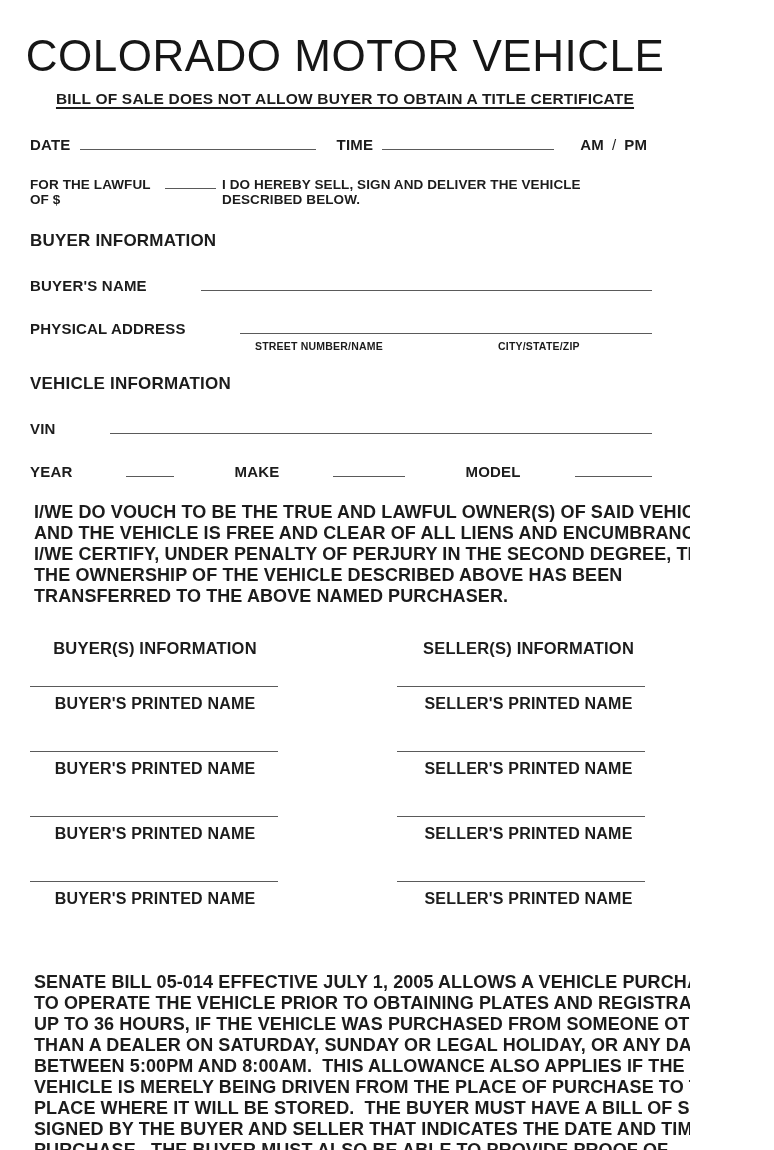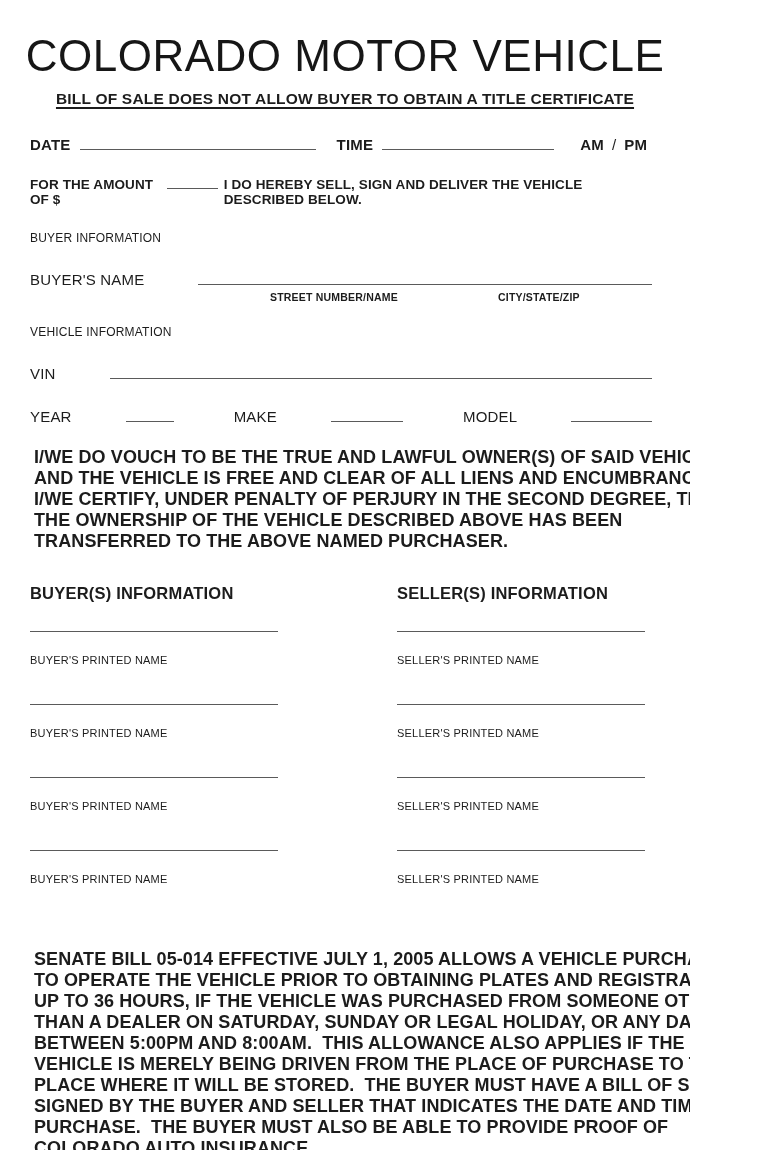--- a/index.html
+++ b/index.html
@@ -68,86 +68,87 @@
     font-size: 13.5px;
     font-weight: bold;
     letter-spacing: 0.1px;
     display: flex;
     align-items: baseline;
   }
   .amount-line { width: 58px; height: 13px; margin-right: 6px; }
 
   .section-heading {
     margin: 24px 30px 0 30px;
-    font-size: 12px;
-    font-weight: normal;
+    font-size: 17px;
+    font-weight: bold;
     letter-spacing: 0.2px;
   }
 
   .form-row {
     margin: 24px 30px 0 30px;
     width: 622px;
     display: flex;
     align-items: baseline;
     font-size: 15px;
-    font-weight: normal;
+    font-weight: bold;
     letter-spacing: 0.2px;
     gap: 44px;
   }
   .form-row .lbl { margin-right: 10px; white-space: nowrap; }
   .form-row .grow { flex: 1; }
   .year-line  { width: 48px;  margin-right: 16px; }
   .make-line  { width: 72px;  margin-right: 16px; }
 
   .sublabels {
     position: relative;
     margin: 3px 30px 0 30px;
     height: 14px;
     font-size: 10.5px;
     font-weight: bold;
     letter-spacing: 0.2px;
   }
-  .sublabel-street { position: absolute; left: 240px; top: 0; }
+  .sublabel-street { position: absolute; left: 225px; top: 0; }
   .sublabel-city   { position: absolute; left: 468px; top: 0; }
 
   .paragraph {
     margin: 22px 30px 0 34px;
     width: 714px;
     font-size: 18px;
     font-weight: bold;
     letter-spacing: 0.1px;
     line-height: 21px;
     white-space: pre-wrap;
     box-sizing: border-box;
   }
 
   
   .sig-grid {
     margin: 32px 30px 0 30px;
     display: grid;
     grid-template-columns: 250px 1fr;
     column-gap: 117px;
+    text-align: center;
   }
   .sig-heading {
     font-size: 16.5px;
     font-weight: bold;
     letter-spacing: 0.2px;
   }
   .sig-row { margin-top: 38px; }
   .sig-row .sig-line {
     display: block;
     width: 248px;
     height: 0;
     border-bottom: 1.6px solid #5a5a5a;
   }
   .sig-row .sig-label {
     display: block;
-    margin-top: 22px;
-    font-size: 11px;
-    font-weight: normal;
+    margin-top: 8px;
+    font-size: 16px;
+    font-weight: bold;
     letter-spacing: 0.2px;
   }
   .sig-row.first { margin-top: 28px; }
 
   .senate { margin-top: 64px; }
 </style>
 </head>
 <body>
 
 <div class="page">
@@ -165,32 +166,36 @@
       <span class="fill-line date-line"></span>
     </div>
     <div class="dt-group" style="margin-right: 28px;">
       <span class="lbl">TIME</span>
       <span class="fill-line time-line"></span>
       <span class="ampm"><span>AM</span><span class="slash">/</span><span>PM</span></span>
     </div>
   </div>
 
   <div class="amount-row">
-    <span>FOR THE AMOUNT OF $</span>
+    <span>FOR THE LAWFUL OF $</span>
     <span class="fill-line amount-line"></span>
     <span>I DO HEREBY SELL, SIGN AND DELIVER THE VEHICLE DESCRIBED BELOW.</span>
   </div>
 
   <div class="section-heading">BUYER INFORMATION</div>
 
   <div class="form-row">
     <span class="lbl">BUYER'S NAME</span>
     <span class="fill-line grow"></span>
   </div>
 
+  <div class="form-row">
+    <span class="lbl">PHYSICAL ADDRESS</span>
+    <span class="fill-line grow"></span>
+  </div>
   <div class="sublabels">
     <span class="sublabel-street">STREET NUMBER/NAME</span>
     <span class="sublabel-city">CITY/STATE/ZIP</span>
   </div>
 
   <div class="section-heading" style="margin-top: 20px;">VEHICLE INFORMATION</div>
 
   <div class="form-row">
     <span class="lbl">VIN</span>
     <span class="fill-line grow"></span>

